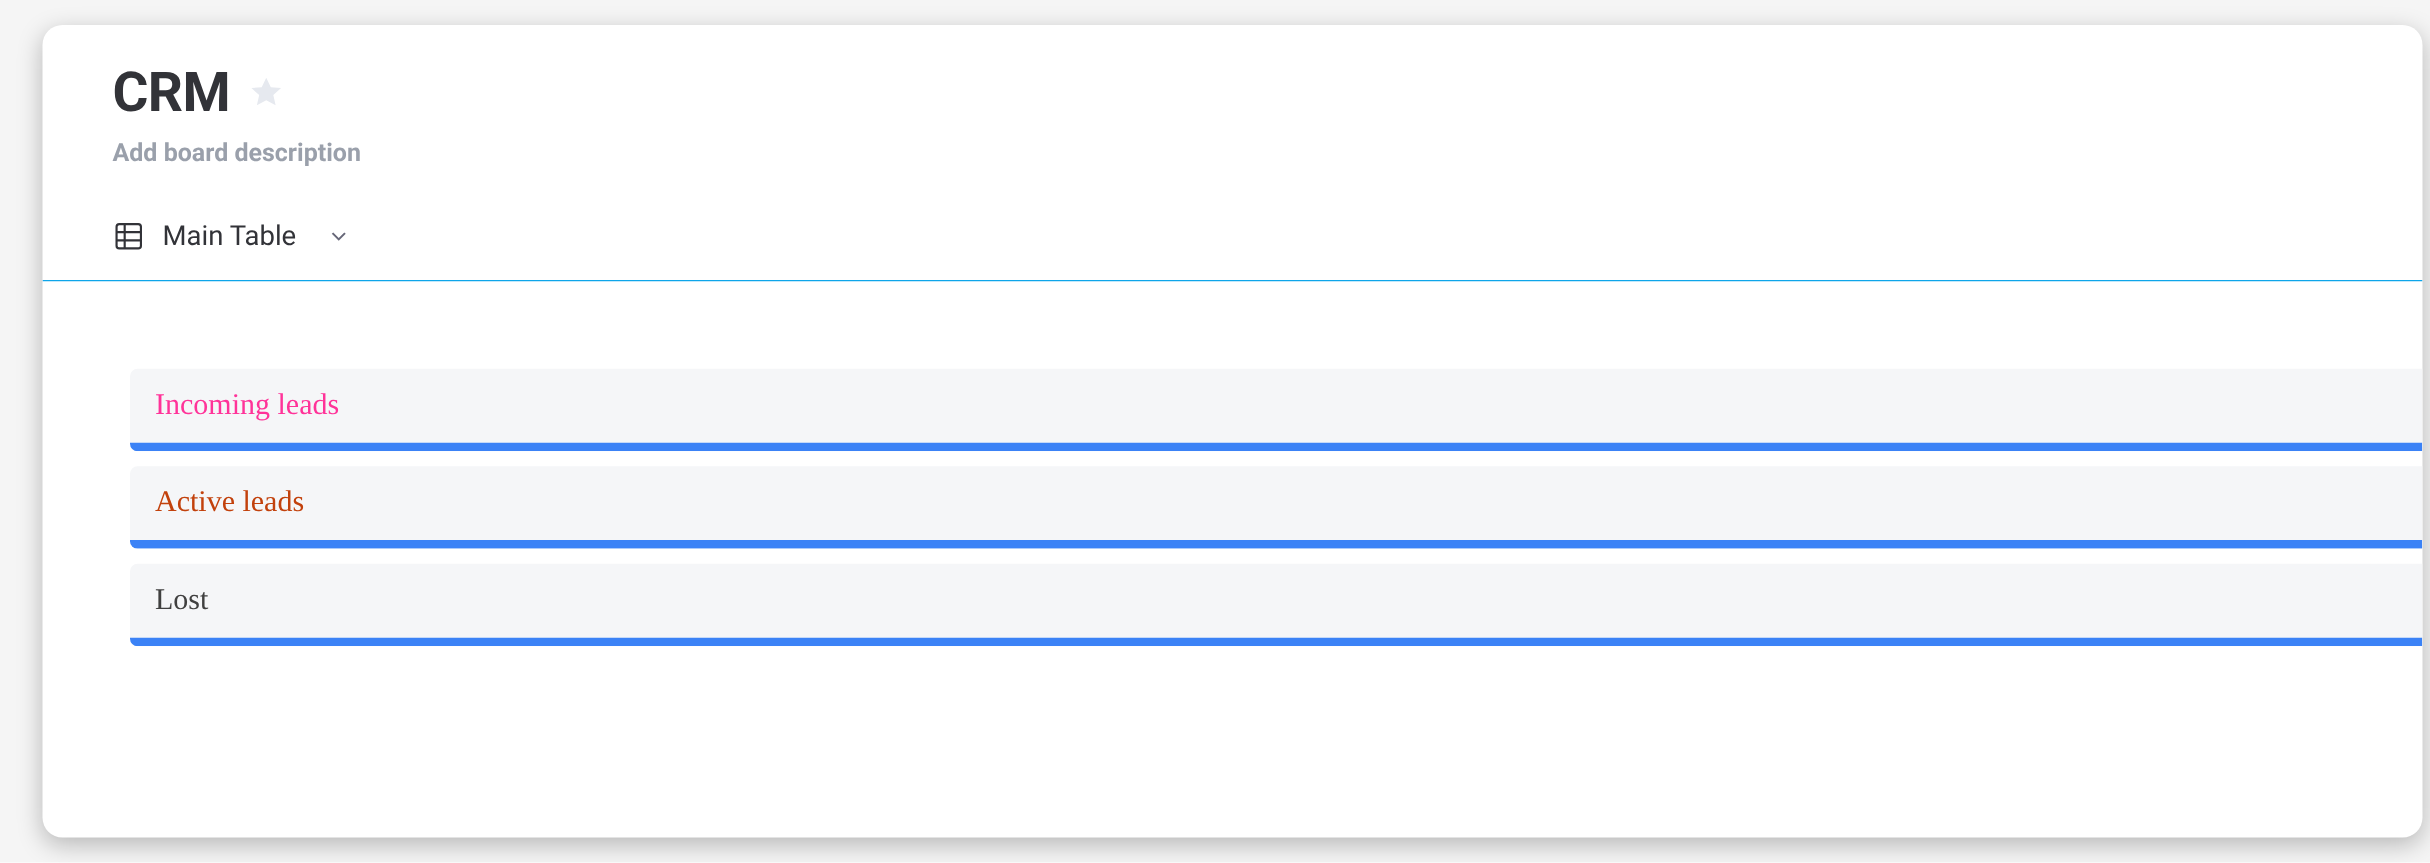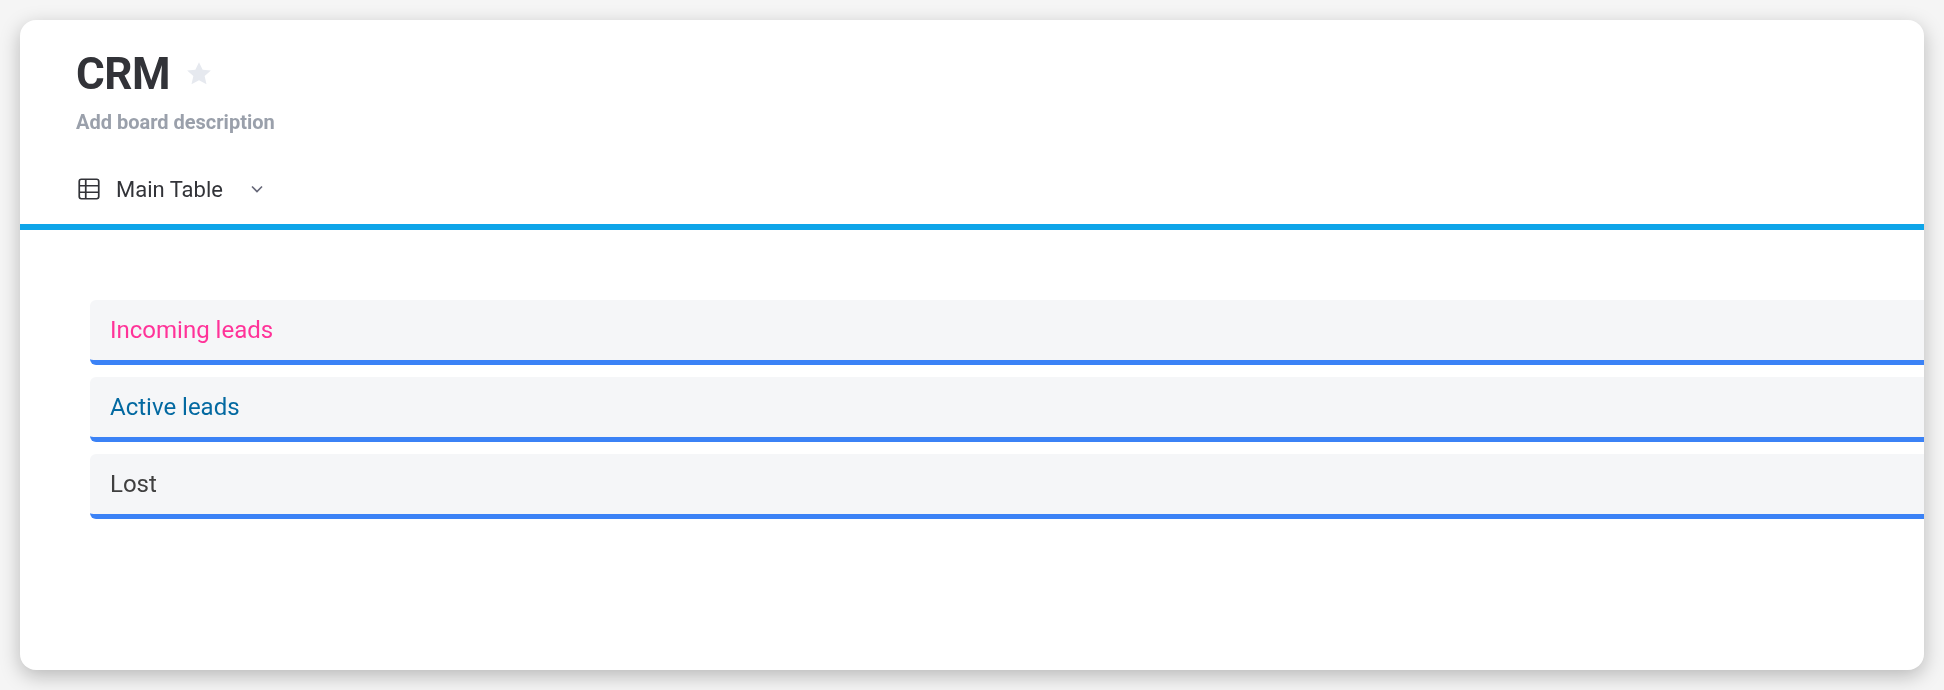--- a/index.html
+++ b/index.html
@@ -14,20 +14,21 @@
     }
     .board-container {
       background: #fff;
       border-radius: 16px;
       box-shadow: 0 6px 20px rgba(0,0,0,0.25);
       width: 100%;
       max-width: 1944px;
       min-height: 650px;
       padding: 28px 0 50px 0;
       overflow: hidden;
+      margin-left: 14px;
     }
     .board-header {
       padding: 0 56px 24px 56px;
     }
     .title-row {
       display: flex;
       align-items: center;
       gap: 14px;
     }
     .board-title {
@@ -54,21 +55,21 @@
       color: #9aa0ab;
       margin-top: 10px;
       cursor: text;
       font-weight: bold;
     }
     .view-selector-row {
       display: flex;
       align-items: center;
       gap: 14px;
       padding: 18px 56px 22px 56px;
-      border-bottom: 6px solid #0ea5e9;
+      border-bottom: 1px solid #0ea5e9;
     }
     .table-icon {
       width: 26px;
       height: 26px;
       color: #323338;
       display: inline-flex;
     }
     .table-icon svg {
       width: 26px;
       height: 26px;
@@ -99,28 +100,29 @@
     }
     .groups-area {
       padding: 70px 0 0 70px;
     }
     .group-row {
       background: #f5f6f8;
       border-radius: 6px 0 0 6px;
       padding: 16px 20px;
       margin-bottom: 12px;
       cursor: pointer;
-      border-bottom: 5px solid #3b82f6;
+      border-bottom: 7px solid #3b82f6;
+      font-family: Liberation Serif, serif;
     }
     .group-label {
       font-size: 24px;
       font-weight: 400;
     }
     .group-0 .group-label { color: #ff3399; }
-    .group-1 .group-label { color: #0369a1; }
+    .group-1 .group-label { color: #c2410c; }
     .group-2 .group-label { color: #404040; }
   </style>
 </head>
 <body>
 
 <div class="board-container">
   <div class="board-header">
     <div class="title-row">
       <h1 class="board-title">CRM</h1>
       <span class="star-icon">

